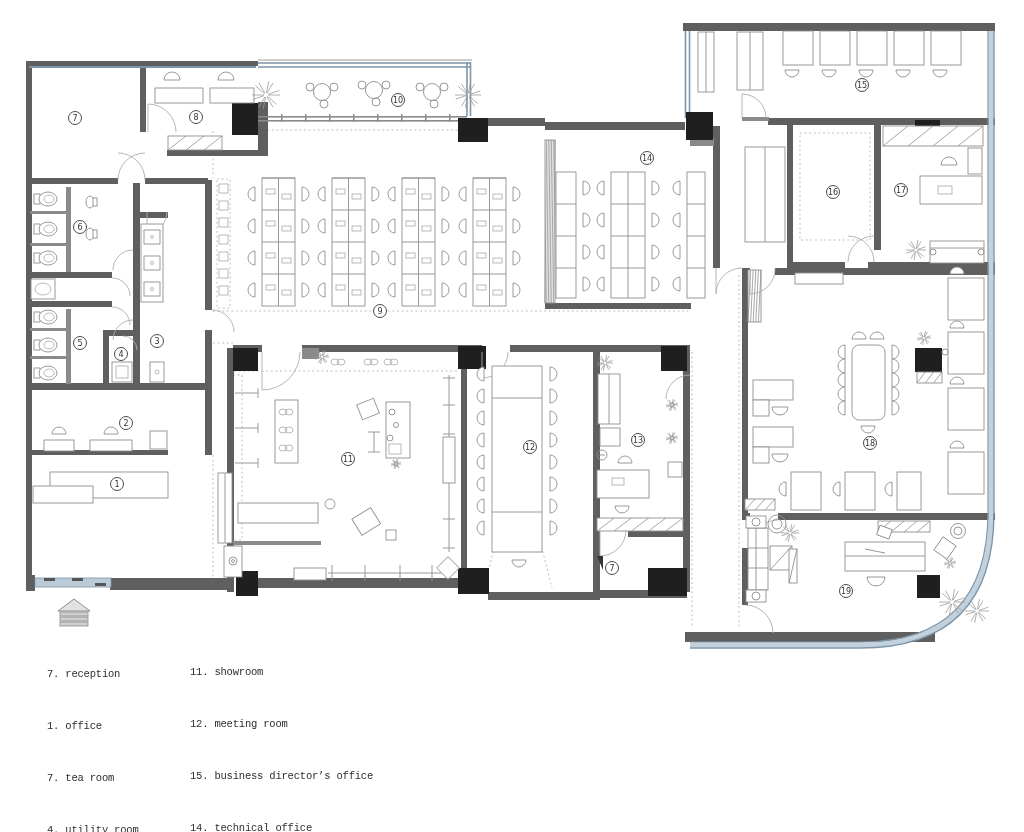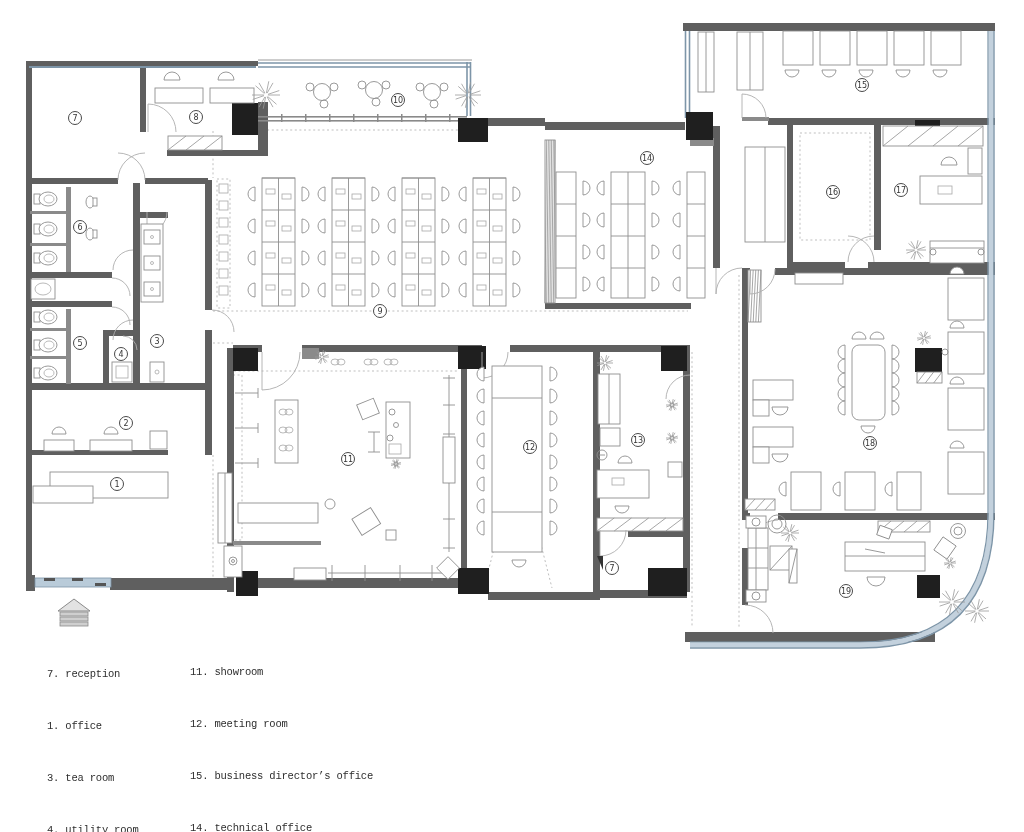--- a/index.html
+++ b/index.html
@@ -881,21 +881,21 @@
         <g>
           <circle cx="846" cy="591" r="6.5" class="mkc"></circle>
           <text x="846" y="593.8" class="mkt">19</text>
         </g>
       </g>
 </svg>
 
 <div class="legend" id="leg-col-1">
   <div>7. reception</div>
   <div>1. office</div>
-  <div>3. tea room</div>
+  <div>7. tea room</div>
   <div>4. utility room</div>
   
   
   
   
   
   
 </div>
 <div class="legend" id="leg-col-2">
   <div>11. showroom</div>

